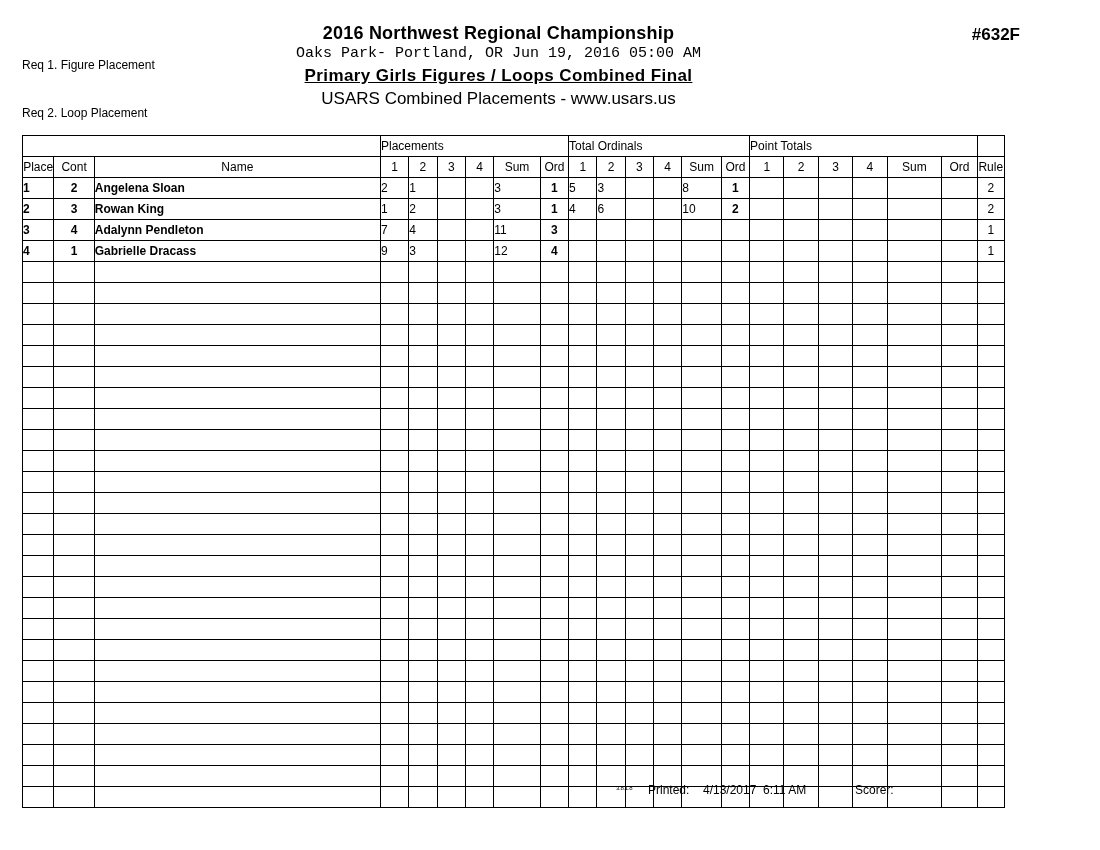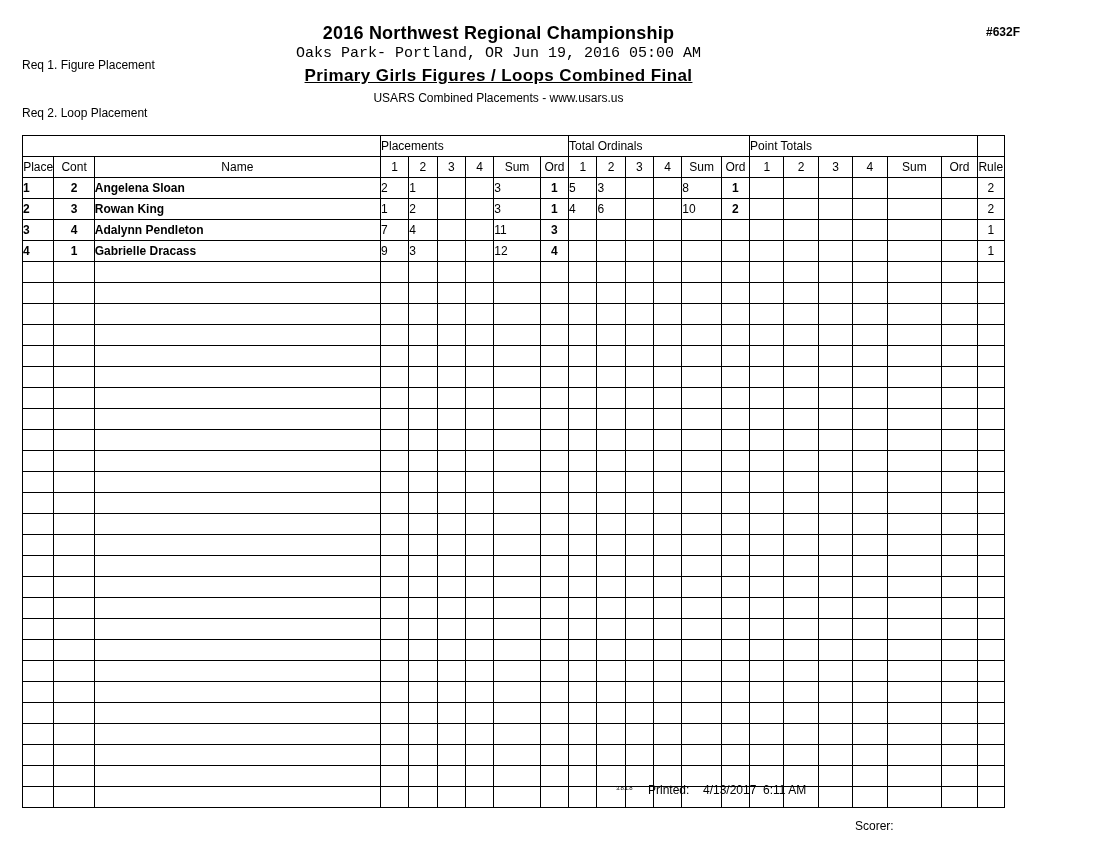--- a/index.html
+++ b/index.html
@@ -20,24 +20,24 @@
     font-size: 12px; line-height: 16px;
     white-space: pre;
   }
   #title-block {
     left: 0; top: 22px; width: 997px;
     text-align: center;
   }
   #title-line1 { font-size: 18px; font-weight: bold; line-height: 22px; letter-spacing: 0.2px; }
   #title-line2 { font-size: 15px; line-height: 20px; font-family: Liberation Mono, monospace; }
   #title-line3 { font-size: 17px; font-weight: bold; line-height: 24px; letter-spacing: 0.4px; text-decoration: underline; }
-  #title-line4 { font-size: 12px; line-height: 21px; }
+  #title-line4 { font-size: 17px; line-height: 21px; }
   #doc-number {
     right: 80px; top: 25px;
-    font-size: 12px; font-weight: bold;
+    font-size: 17px; font-weight: bold;
   }
 
   
   #score-table {
     position: absolute;
     left: 22px; top: 135px;
     border-collapse: collapse;
     table-layout: fixed;
     width: 983px;
   }
@@ -64,21 +64,21 @@
   td.name  { font-weight: bold; text-align: left; padding-left: 5px; font-size: 12.5px; }
   td.num, td.sum { text-align: left; padding-left: 5px; }
   td.ord   { font-weight: bold; text-align: center; }
   td.rule  { text-align: center; }
 
   
   #footer-line { left: 0; top: 783px; width: 904px; height: 14px; font-size: 12px; }
   #footer-version { position: absolute; left: 616px; top: 2px; font-size: 6px; letter-spacing: -0.3px; }
   #footer-printed-label { position: absolute; left: 648px; }
   #footer-printed-value { position: absolute; left: 703px; white-space: pre; }
-  #footer-scorer { position: absolute; left: 855px; margin-top: 36px; }
+  #footer-scorer { position: absolute; left: 855px; }
 </style>
 </head>
 <body>
 
 <div id="req-block" class="abs">
   <div>Req 1. Figure Placement</div>
   <div>Req 2. Loop Placement</div>
 </div>
 
 <div id="doc-number" class="abs">#632F</div>

